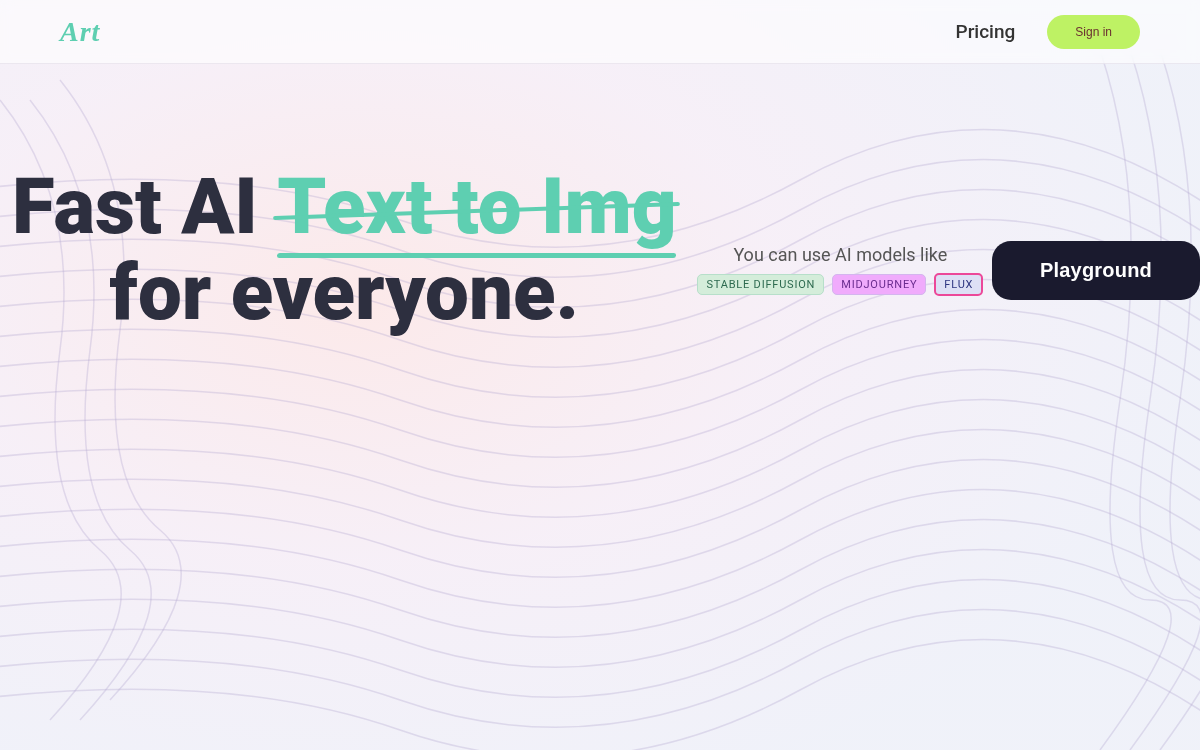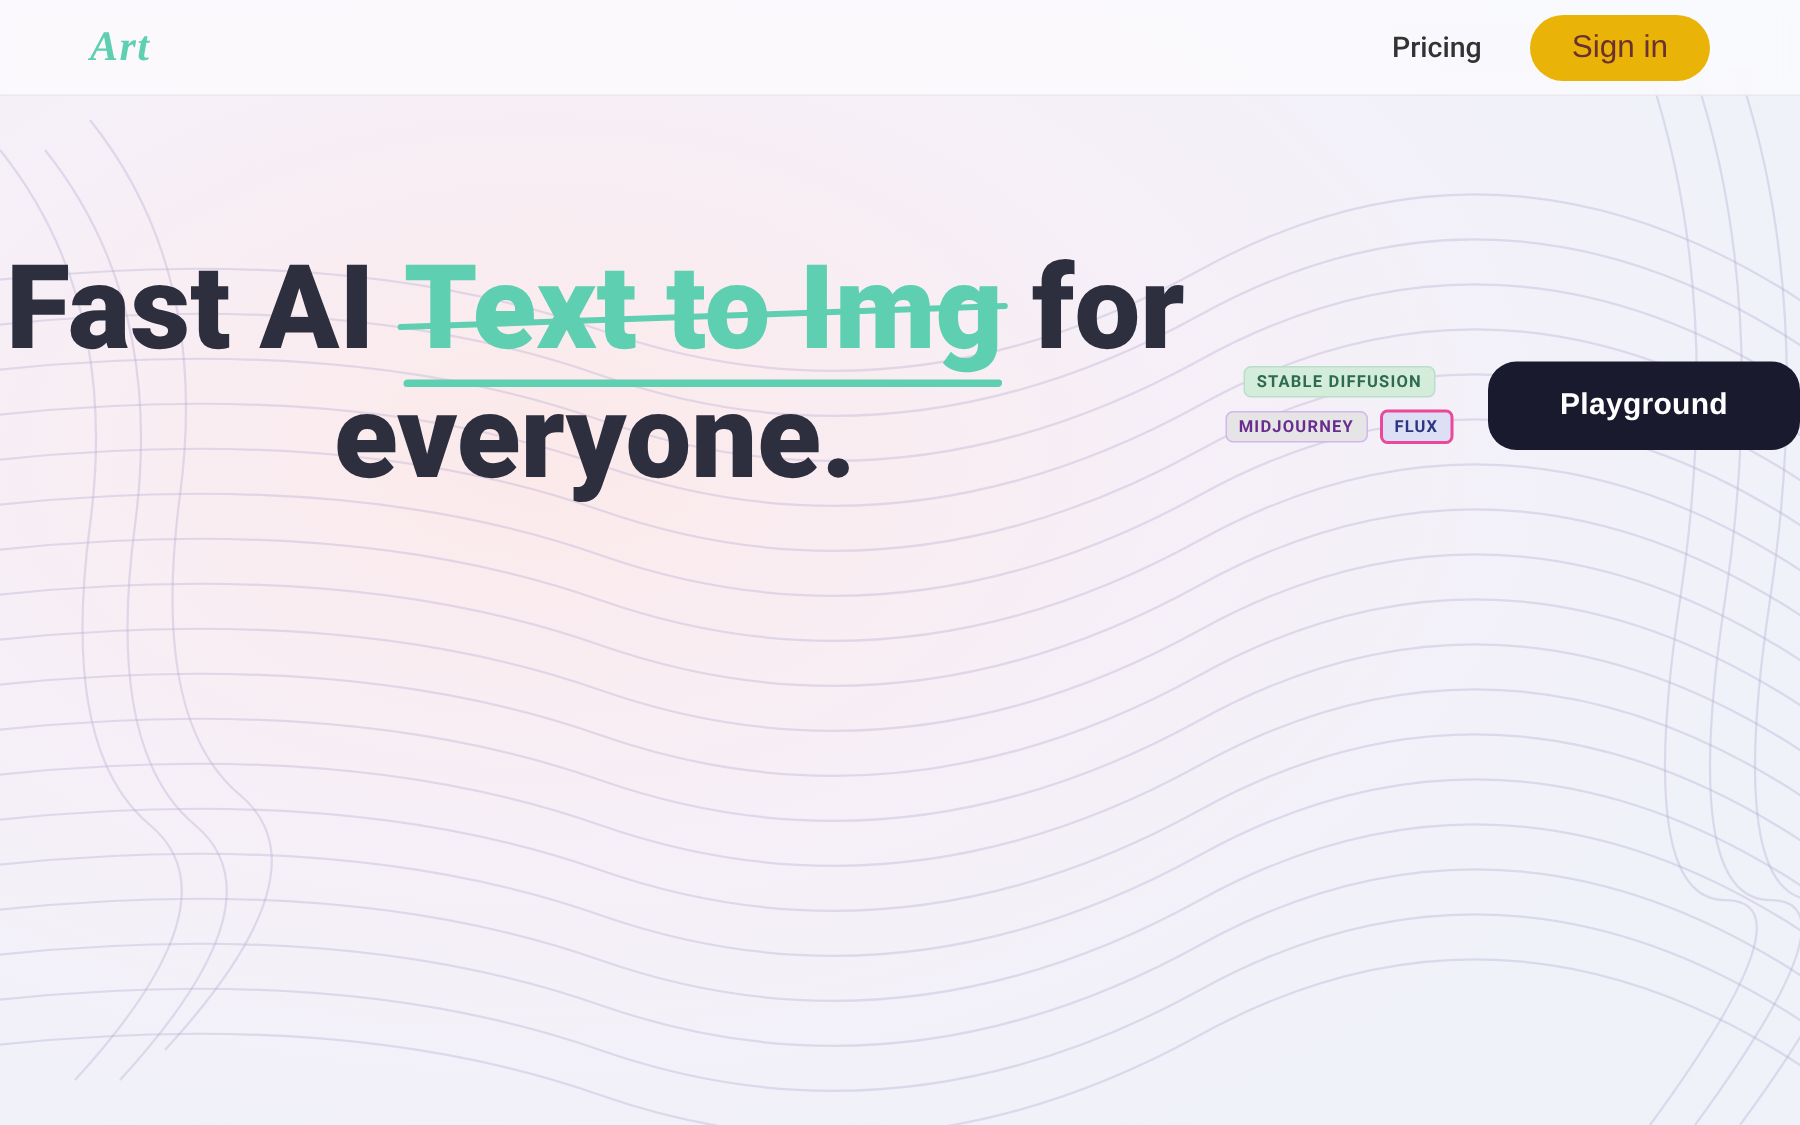--- a/index.html
+++ b/index.html
@@ -61,26 +61,26 @@
 
     .nav-pricing {
       font-size: 19px;
       color: #333;
       font-weight: 500;
       cursor: pointer;
       text-decoration: none;
     }
 
     .nav-signin {
-      background: #eab308;
+      background: #bef264;
       color: #6b3030;
       border: none;
       border-radius: 50px;
       padding: 10px 28px;
-      font-size: 21px;
+      font-size: 12px;
       font-weight: 500;
       cursor: pointer;
     }
 
     
     .main {
       position: relative;
       z-index: 10;
       display: flex;
       align-items: center;
@@ -139,33 +139,33 @@
       justify-content: center;
       max-width: 700px;
     }
 
     .badge {
       display: inline-flex;
       align-items: center;
       padding: 3px 8px;
       border-radius: 5px;
       font-size: 11px;
-      font-weight: 700;
+      font-weight: 400;
       letter-spacing: 0.8px;
       text-transform: uppercase;
     }
 
     .badge-stable {
       background: #d4edda;
       color: #2d6a4f;
       border: 1px solid #b7dfca;
     }
 
     .badge-midjourney {
-      background: #e5e5e5;
+      background: #f0abfc;
       color: #6a2d8f;
       border: 1px solid #d4b5ee;
     }
 
     .badge-flux {
       background: #dde0f5;
       color: #2d3580;
       border: 2px solid #ec4899;
     }
 
@@ -234,19 +234,20 @@
     <button class="nav-signin">Sign in</button>
   </div>
 </nav>
 
 <main class="main">
   <h1 class="headline">
     <span>Fast AI </span><span class="headline-accent">Text to Img</span><span> for everyone.</span>
   </h1>
 
   <p class="subtext">
+    <span>You can use AI models like</span>
     <span class="badge badge-stable">STABLE DIFFUSION</span>
     <span class="badge badge-midjourney">MIDJOURNEY</span>
     <span class="badge badge-flux">FLUX</span>
   </p>
 
   <button class="cta-button">Playground</button>
 </main>
 
 </body></html>

